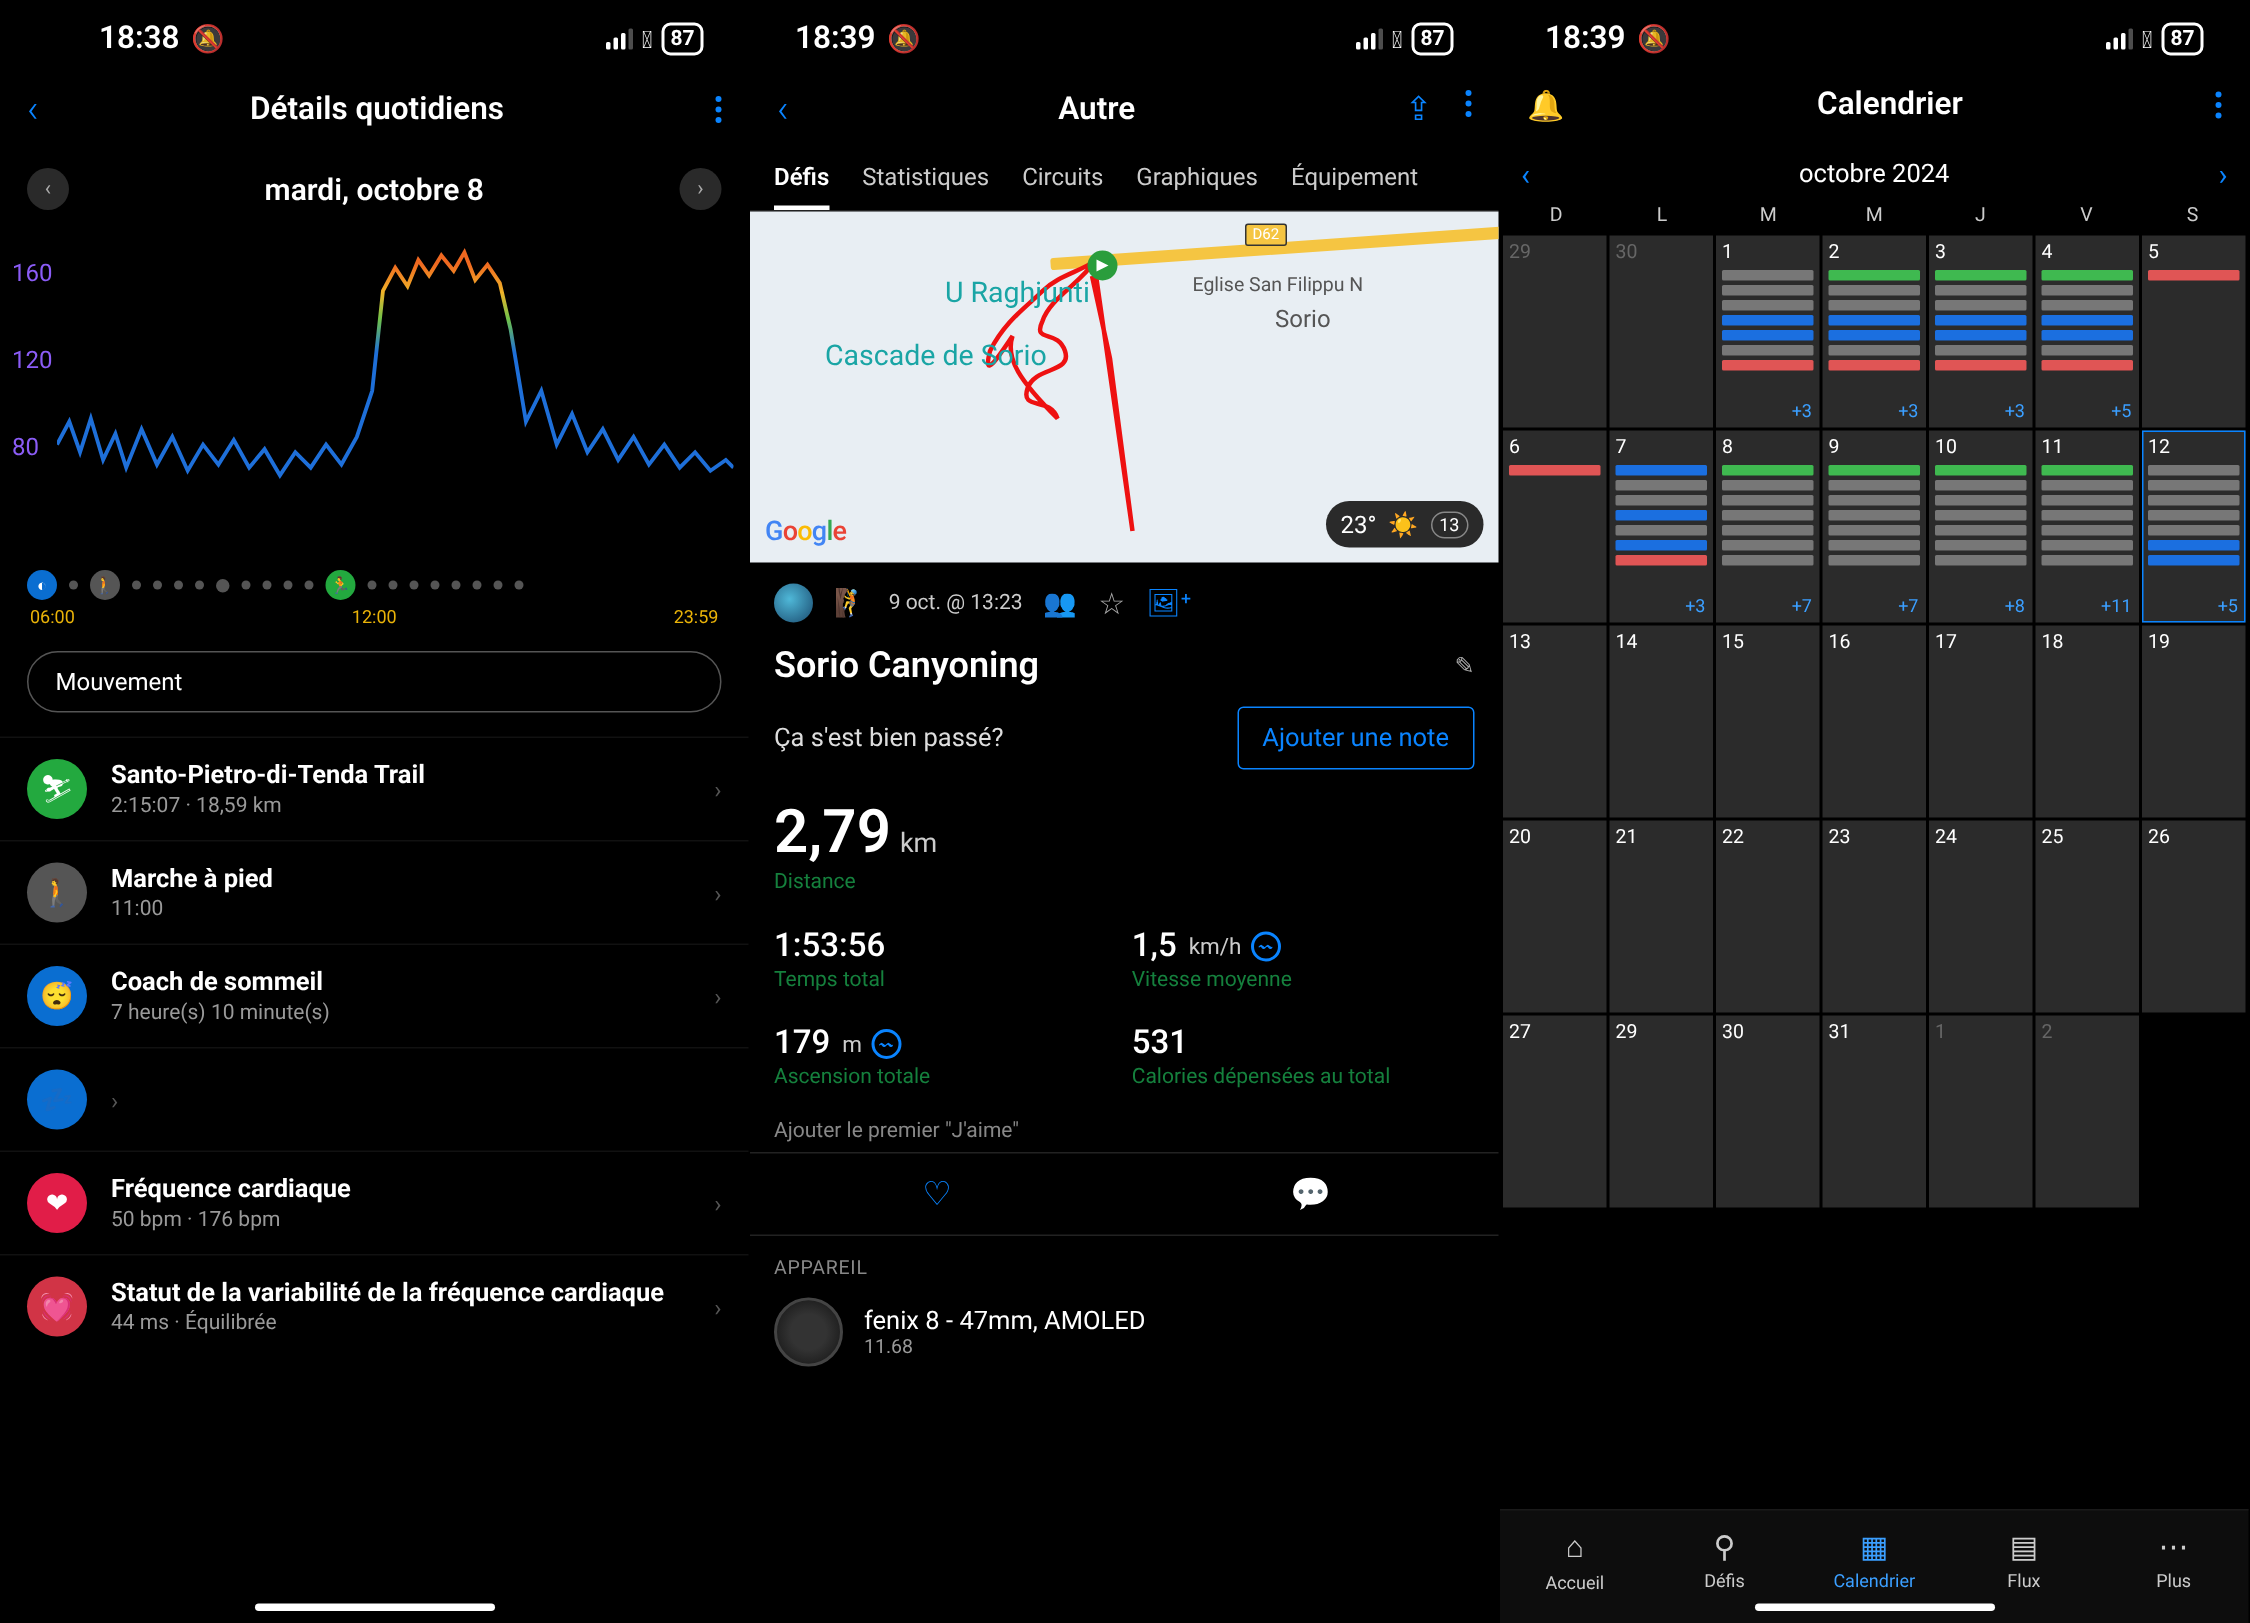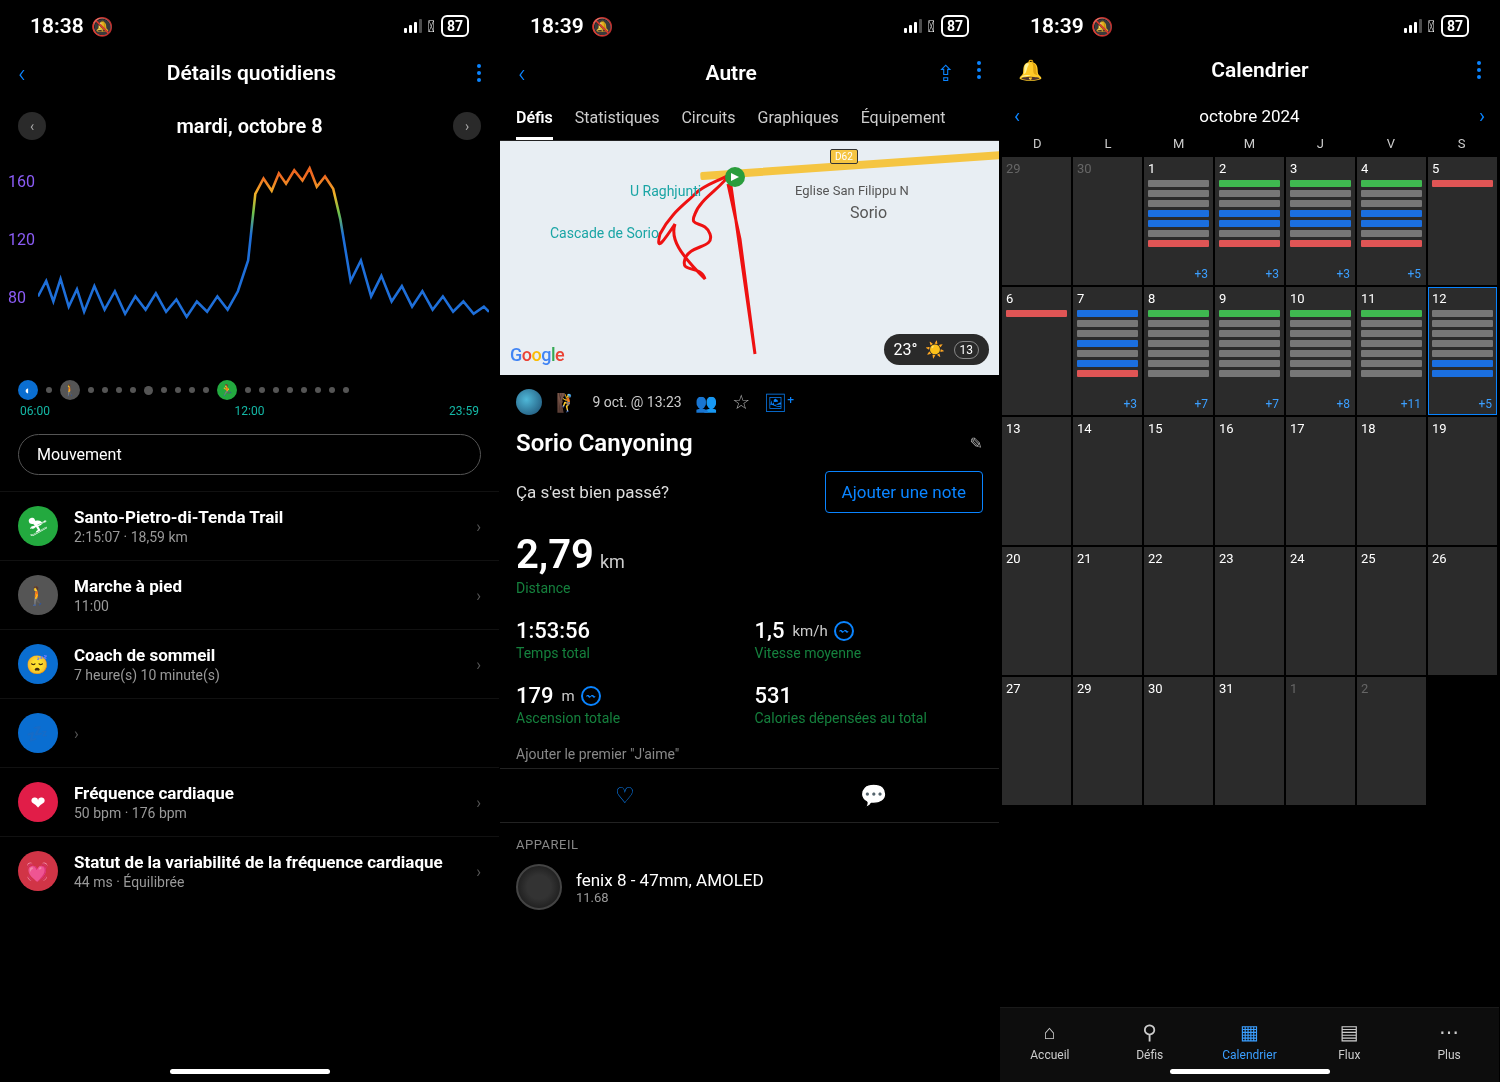--- a/index.html
+++ b/index.html
@@ -22,38 +22,38 @@
   
   .date-row { display:flex; align-items:center; justify-content:space-between; padding:8px 18px 14px; }
   .date-arrow { width:28px; height:28px; border-radius:50%; background:#2a2a2a; display:flex; align-items:center; justify-content:center; font-size:14px; color:#aaa; }
   .date-text { font-size:20px; font-weight:600; }
   .chart-area { height:220px; position:relative; margin:4px 10px 0 4px; }
   .ytick { position:absolute; left:4px; font-size:16px; color:#8b5cf6; }
   .chart-svg { position:absolute; left:34px; right:0; top:0; bottom:18px; }
   .timeline { display:flex; align-items:center; gap:8px; padding:0 18px; margin-top:2px; }
   .tl-dot { width:6px; height:6px; border-radius:50%; background:#555; }
   .tl-icon { width:20px; height:20px; border-radius:50%; display:flex; align-items:center; justify-content:center; font-size:11px; }
-  .tl-labels { display:flex; justify-content:space-between; padding:4px 20px 0; font-size:12px; color:#14b8a6; }
+  .tl-labels { display:flex; justify-content:space-between; padding:4px 20px 0; font-size:12px; color:#eab308; }
   .chip { border:1px solid #555; border-radius:22px; padding:10px 18px; font-size:16px; display:inline-block; margin:16px 18px; }
   .list { display:flex; flex-direction:column; }
   .row { display:flex; align-items:center; padding:14px 18px; gap:16px; border-top:1px solid #111; }
   .row-icon { width:40px; height:40px; border-radius:50%; display:flex; align-items:center; justify-content:center; font-size:18px; color:#fff; flex-shrink:0; }
   .row-body { flex:1; }
   .row-title { font-size:17px; font-weight:700; }
   .row-sub { font-size:14px; color:#999; margin-top:2px; }
   .row-chev { color:#555; font-size:16px; }
   .home-ind { position:absolute; bottom:8px; left:50%; transform:translateX(-50%); width:160px; height:5px; background:#fff; border-radius:3px; }
   
   .tabs { display:flex; gap:22px; padding:4px 16px 0; font-size:16px; color:#ccc; border-bottom:1px solid #222; overflow:hidden; }
   .tab { padding-bottom:10px; white-space:nowrap; }
   .tab.active { color:#fff; font-weight:600; border-bottom:3px solid #fff; }
   .map { height:234px; background:#e8eef3; position:relative; overflow:hidden; }
   .map-road { position:absolute; background:#f5c542; height:8px; border-radius:2px; }
   .map-track { position:absolute; }
-  .map-label { position:absolute; font-size:14px; color:#555; }
+  .map-label { position:absolute; font-size:19px; color:#555; }
   .map-teal { color:#1aa5a5; }
   .weather { position:absolute; right:10px; bottom:10px; background:#2a2a2a; color:#fff; border-radius:24px; padding:6px 10px; display:flex; align-items:center; gap:8px; font-size:16px; }
   .google-logo { position:absolute; left:10px; bottom:10px; font-size:18px; font-weight:500; letter-spacing:-.5px; }
   .activity-meta { display:flex; align-items:center; gap:14px; padding:14px 16px; color:#ccc; font-size:14px; }
   .avatar { width:26px; height:26px; border-radius:50%; background:radial-gradient(circle at 40% 40%,#4fb8d8,#1a4a6e); }
   .meta-icon { font-size:18px; color:#ccc; }
   .star { font-size:20px; color:#aaa; }
   .activity-title-row { display:flex; align-items:center; justify-content:space-between; padding:0 16px 10px; }
   .activity-title { font-size:24px; font-weight:600; }
   .pencil { font-size:16px; color:#aaa; }
@@ -95,21 +95,21 @@
   .bn-item { flex:1; text-align:center; color:#ccc; font-size:12px; }
   .bn-item.active { color:#3b9fff; }
   .bn-icon { font-size:20px; display:block; margin-bottom:4px; }
   .bell-nav { color:#0a84ff; font-size:20px; }
 </style>
 </head>
 <body>
 
 <div class="phone">
   <div class="status-bar">
-    <div style="display:flex;align-items:center;gap:8px;">
+    <div style="display:flex;align-items:center;gap:8px;margin-left:36px;">
       <span>18:38</span>
       <span class="bell-mute">🔕</span>
     </div>
     <div class="status-right">
       <div class="signal">
           <span></span>
           <span></span>
           <span></span>
           <span></span>
         </div>

